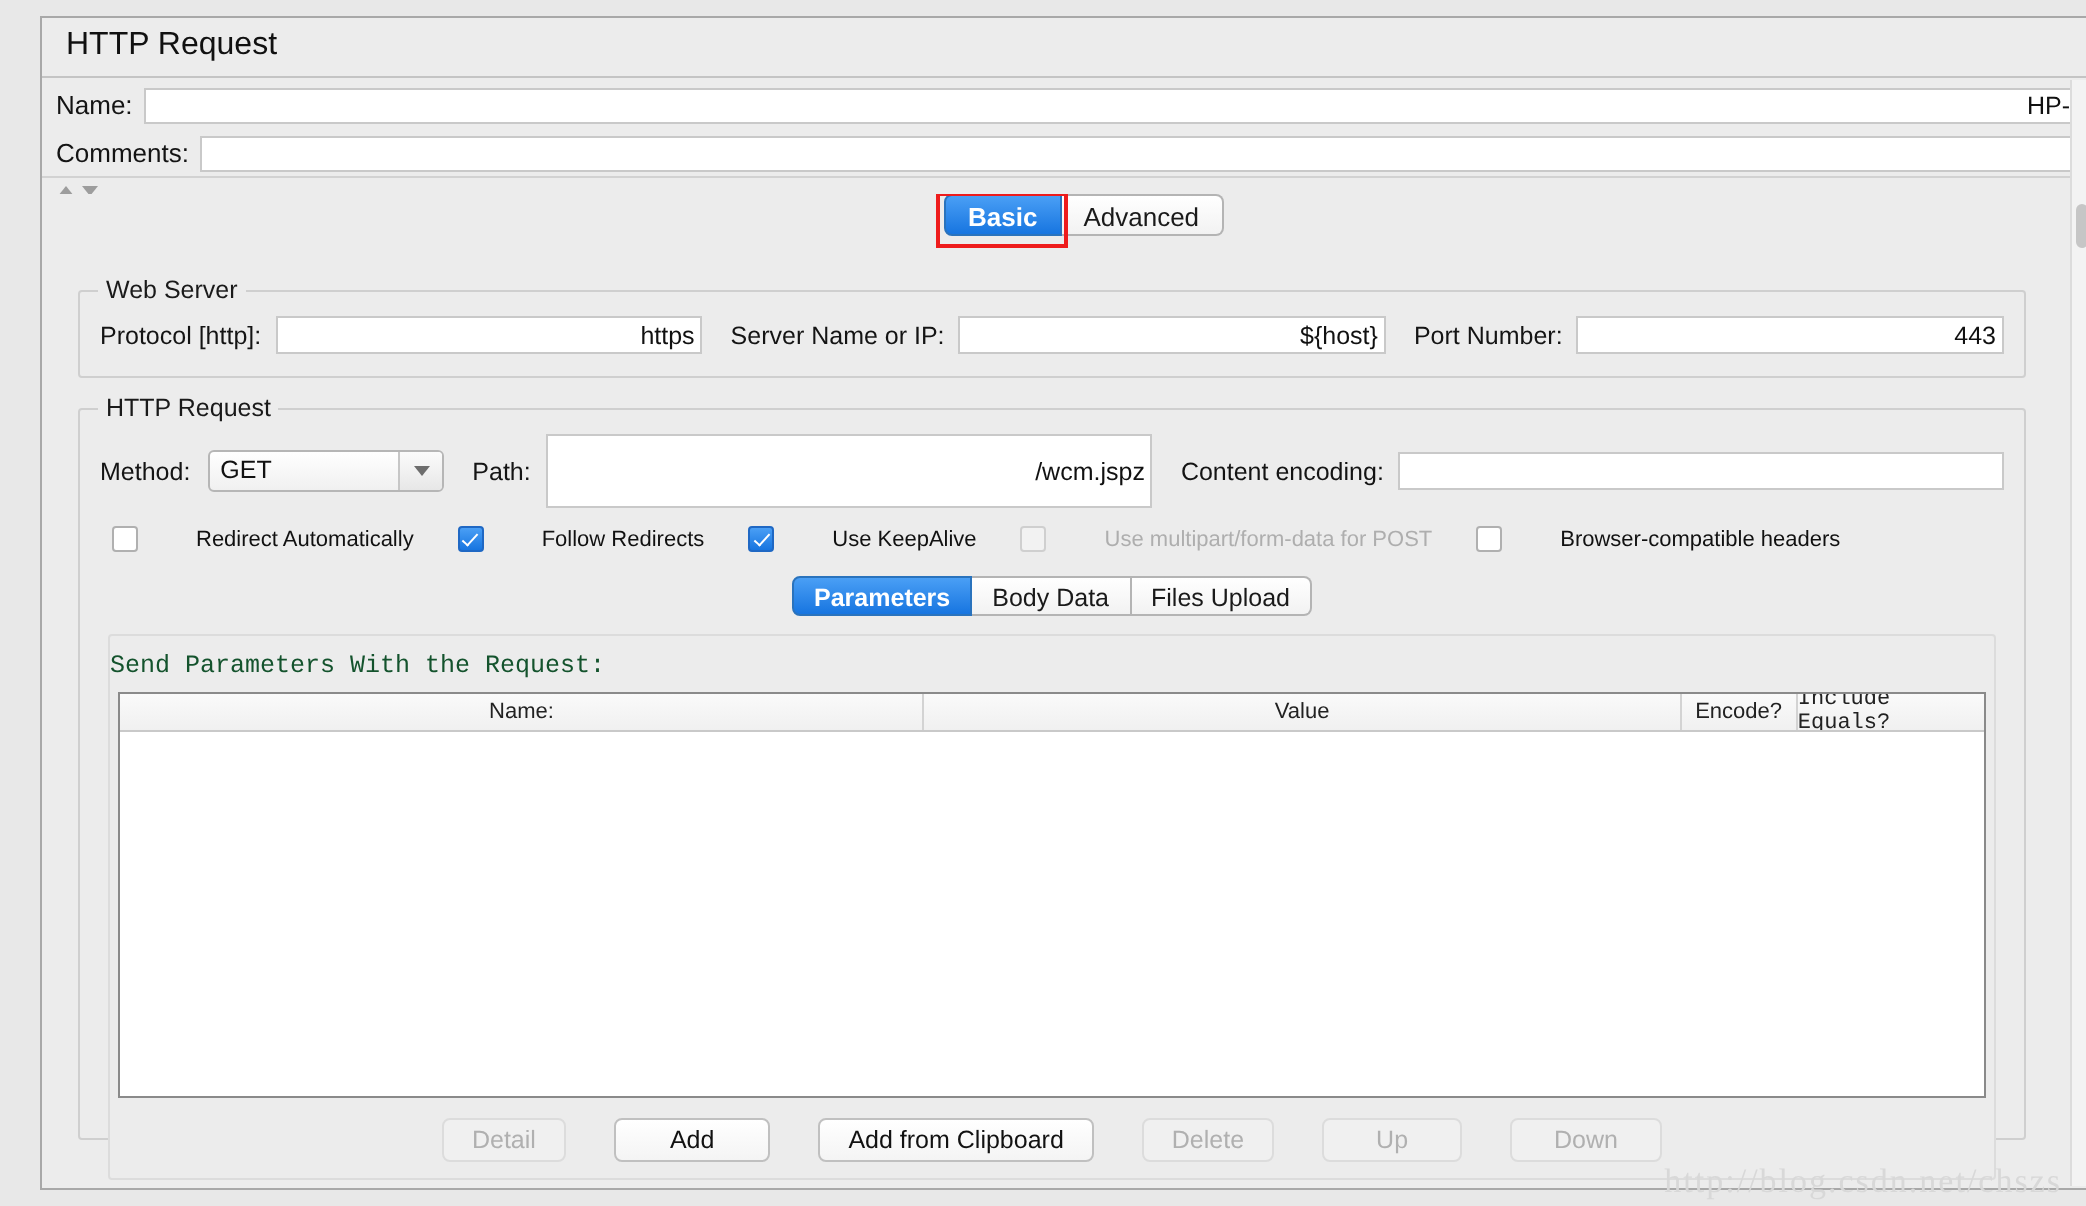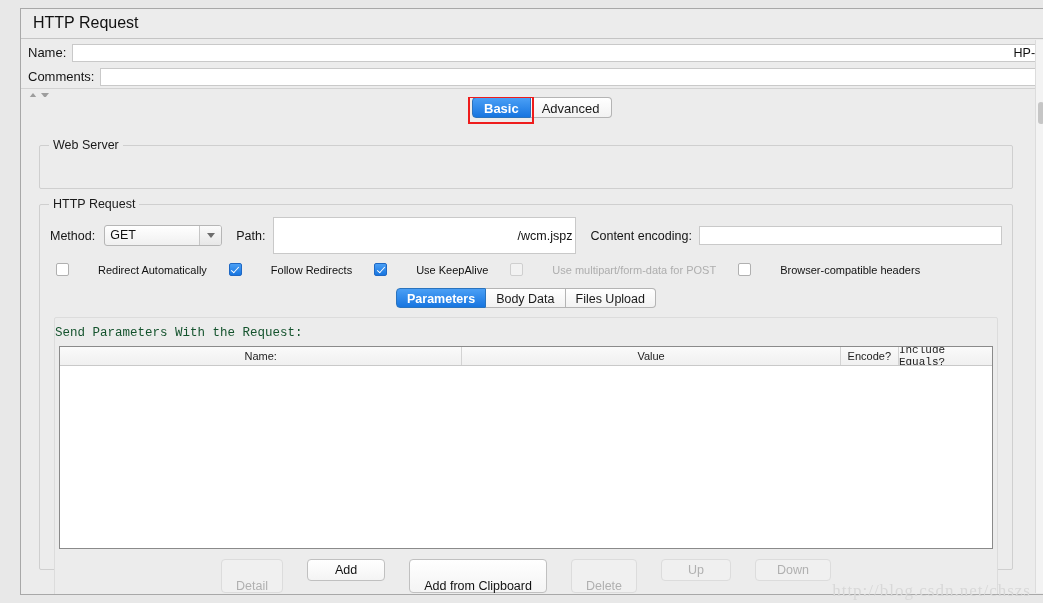--- a/index.html
+++ b/index.html
@@ -324,21 +324,21 @@
   
   #btnrow {
     display: flex;
     justify-content: center;
     gap: 24px;
     margin-top: 10px;
   }
   .btn {
     height: 22px;
     line-height: 20px;
-    padding: 16px 14px;
+    padding: 0 14px;
     font-size: 12.5px;
     border: 1px solid #c0c0c0;
     border-radius: 4px;
     background: linear-gradient(#ffffff, #f4f4f4);
     color: #121212;
     box-sizing: border-box;
     white-space: nowrap;
   }
   .btn.disabled {
     color: #b0b0b0;
@@ -404,20 +404,30 @@
 
       <div id="toptabs">
         <div class="seg active">Basic</div>
         <div class="seg">Advanced</div>
       </div>
       <div id="seg-highlight"></div>
     </div>
 
     <div class="groupbox" id="webserver">
       <span class="group-title">Web Server</span>
+      <div class="row">
+        <span class="lbl">Protocol [http]:</span>
+        <input class="txtinput" id="proto-input" type="text" value="https" style="">
+        <span class="gap"></span>
+        <span class="lbl">Server Name or IP:</span>
+        <input class="txtinput" id="host-input" type="text" value="${host}" style="">
+        <span class="gap"></span>
+        <span class="lbl">Port Number:</span>
+        <input class="txtinput" id="port-input" type="text" value="443" style="">
+      </div>
     </div>
 
     <div class="groupbox" id="httpreq">
       <span class="group-title">HTTP Request</span>
 
       <div class="row">
         <span class="lbl">Method:</span>
         <div class="combo">
           <span>GET</span>
           <span class="combo-btn">

